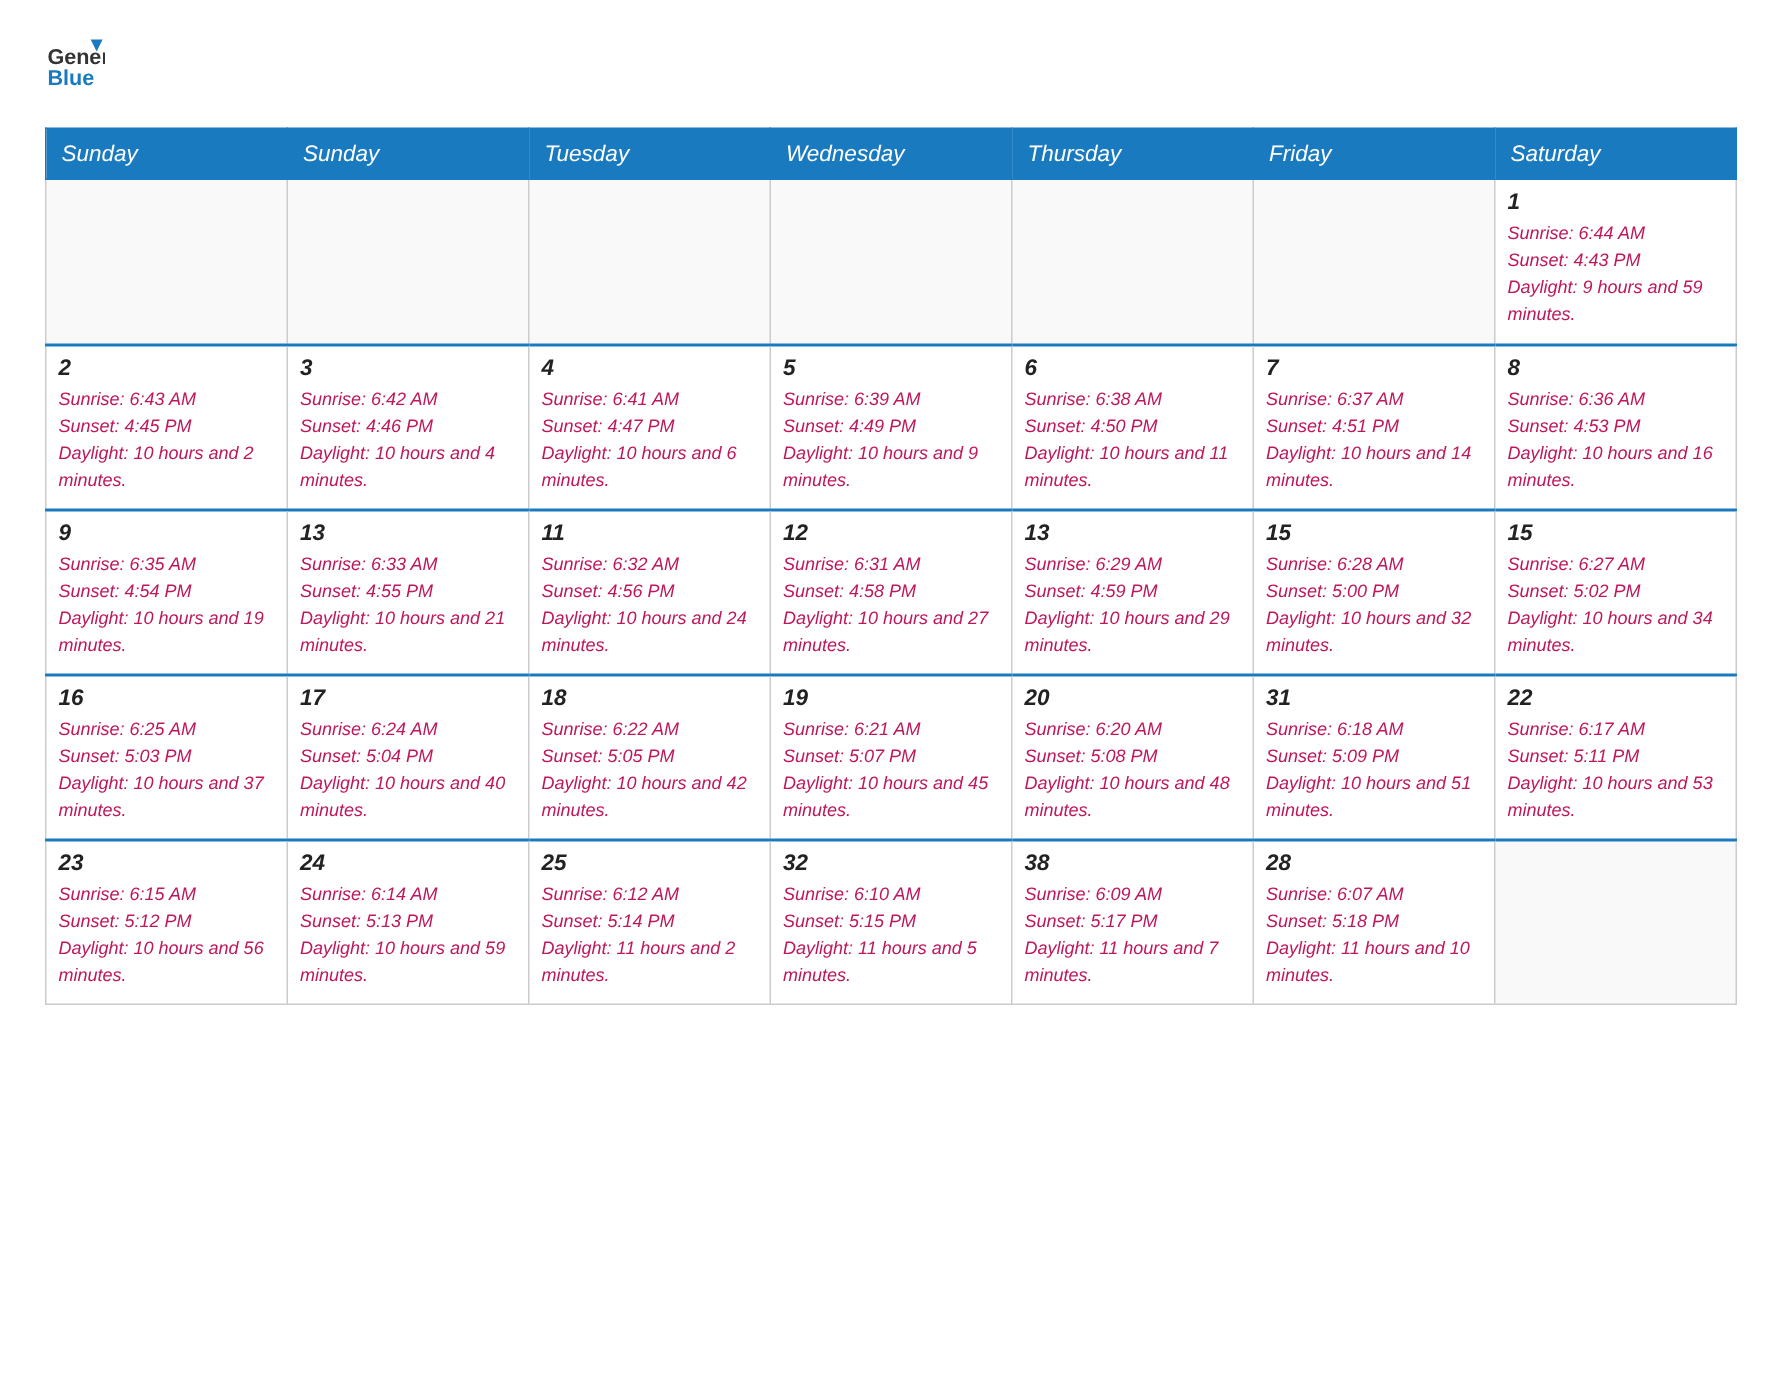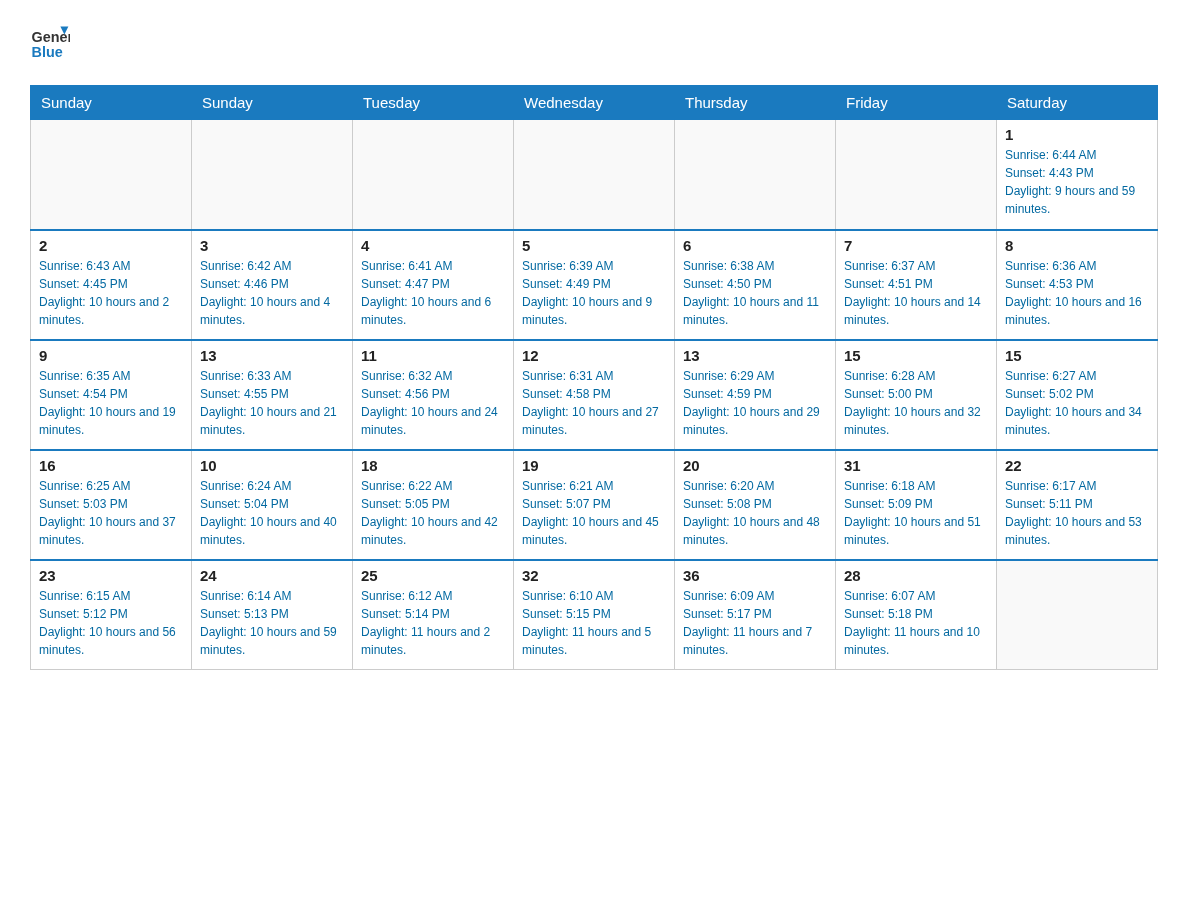--- a/index.html
+++ b/index.html
@@ -39,20 +39,21 @@
     }
     .location-title {
       font-size: 20px;
       color: #444;
       margin-top: 4px;
     }
     .calendar {
       width: 100%;
       border-collapse: collapse;
       margin-top: 25px;
+      font-style: italic;
     }
     .calendar th {
       background: #1a7abf;
       color: #fff;
       font-size: 15px;
       font-weight: normal;
       padding: 8px 10px;
       text-align: left;
       border: 1px solid #1a7abf;
     }
@@ -67,21 +68,21 @@
     }
     .day-number {
       font-size: 15px;
       font-weight: bold;
       color: #222;
       display: block;
       margin-bottom: 3px;
     }
     .day-info {
       font-size: 12px;
-      color: #0369a1;
+      color: #be185d;
       line-height: 1.5;
     }
     .empty-cell {
       background: #f9f9f9;
     }
     .row-divider td {
       border-top: 2px solid #1a7abf;
     }
   </style>
 </head>
@@ -185,21 +186,21 @@
           <span class="day-number">15</span>
           <div class="day-info">Sunrise: 6:27 AM<br>Sunset: 5:02 PM<br>Daylight: 10 hours and 34 minutes.</div>
         </td>
       </tr>
       <tr class="row-divider">
         <td>
           <span class="day-number">16</span>
           <div class="day-info">Sunrise: 6:25 AM<br>Sunset: 5:03 PM<br>Daylight: 10 hours and 37 minutes.</div>
         </td>
         <td>
-          <span class="day-number">10</span>
+          <span class="day-number">17</span>
           <div class="day-info">Sunrise: 6:24 AM<br>Sunset: 5:04 PM<br>Daylight: 10 hours and 40 minutes.</div>
         </td>
         <td>
           <span class="day-number">18</span>
           <div class="day-info">Sunrise: 6:22 AM<br>Sunset: 5:05 PM<br>Daylight: 10 hours and 42 minutes.</div>
         </td>
         <td>
           <span class="day-number">19</span>
           <div class="day-info">Sunrise: 6:21 AM<br>Sunset: 5:07 PM<br>Daylight: 10 hours and 45 minutes.</div>
         </td>
@@ -227,21 +228,21 @@
         </td>
         <td>
           <span class="day-number">25</span>
           <div class="day-info">Sunrise: 6:12 AM<br>Sunset: 5:14 PM<br>Daylight: 11 hours and 2 minutes.</div>
         </td>
         <td>
           <span class="day-number">32</span>
           <div class="day-info">Sunrise: 6:10 AM<br>Sunset: 5:15 PM<br>Daylight: 11 hours and 5 minutes.</div>
         </td>
         <td>
-          <span class="day-number">36</span>
+          <span class="day-number">38</span>
           <div class="day-info">Sunrise: 6:09 AM<br>Sunset: 5:17 PM<br>Daylight: 11 hours and 7 minutes.</div>
         </td>
         <td>
           <span class="day-number">28</span>
           <div class="day-info">Sunrise: 6:07 AM<br>Sunset: 5:18 PM<br>Daylight: 11 hours and 10 minutes.</div>
         </td>
         <td class="empty-cell"></td>
       </tr>
     </tbody>
 </table>

